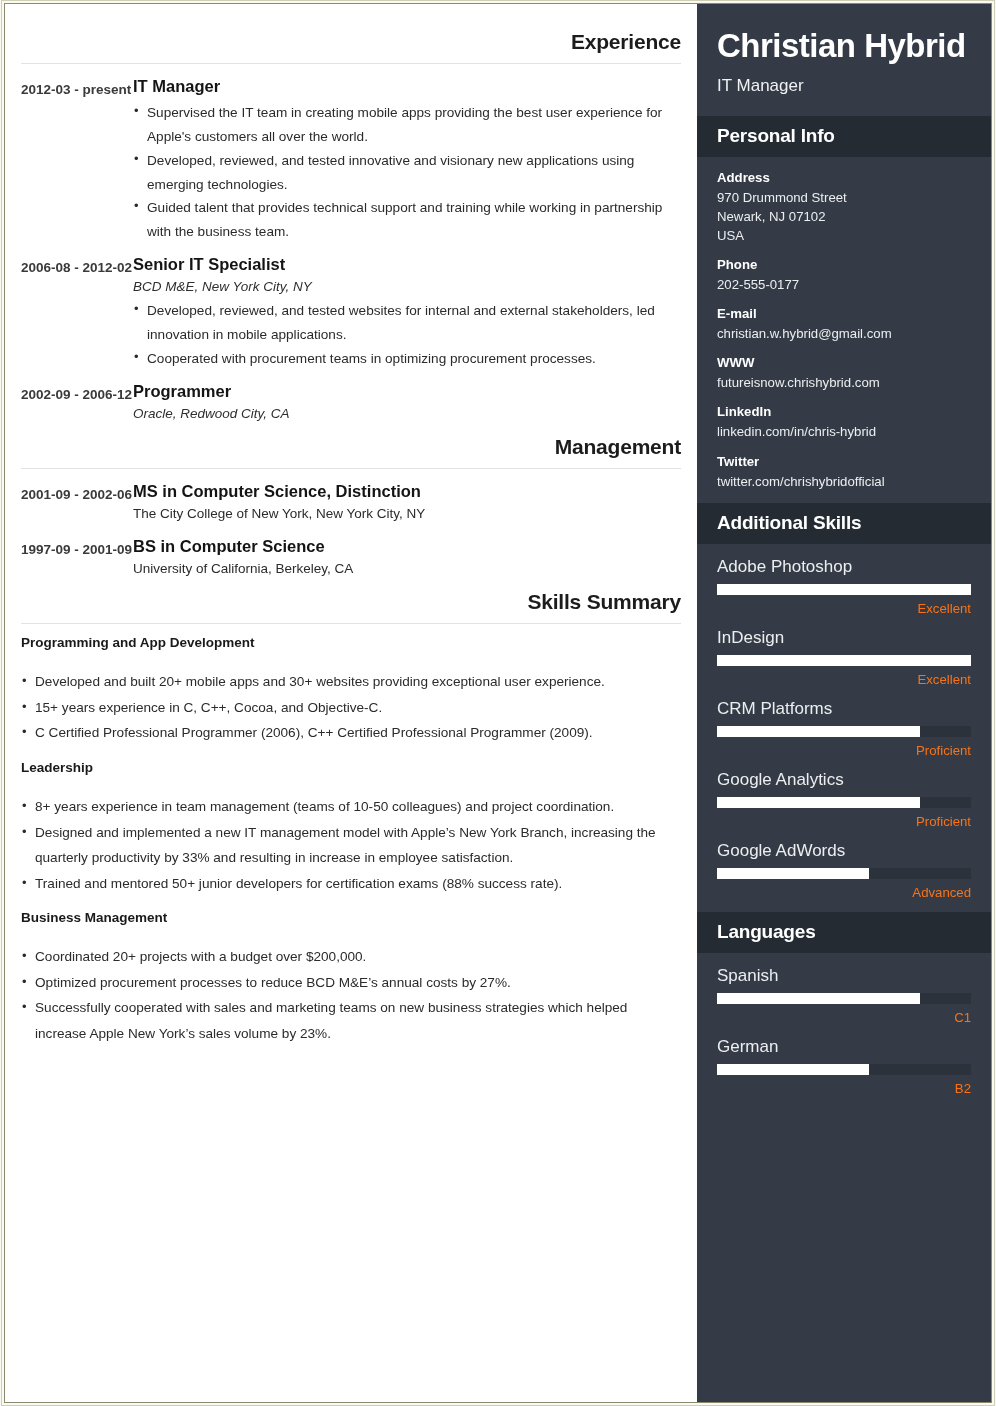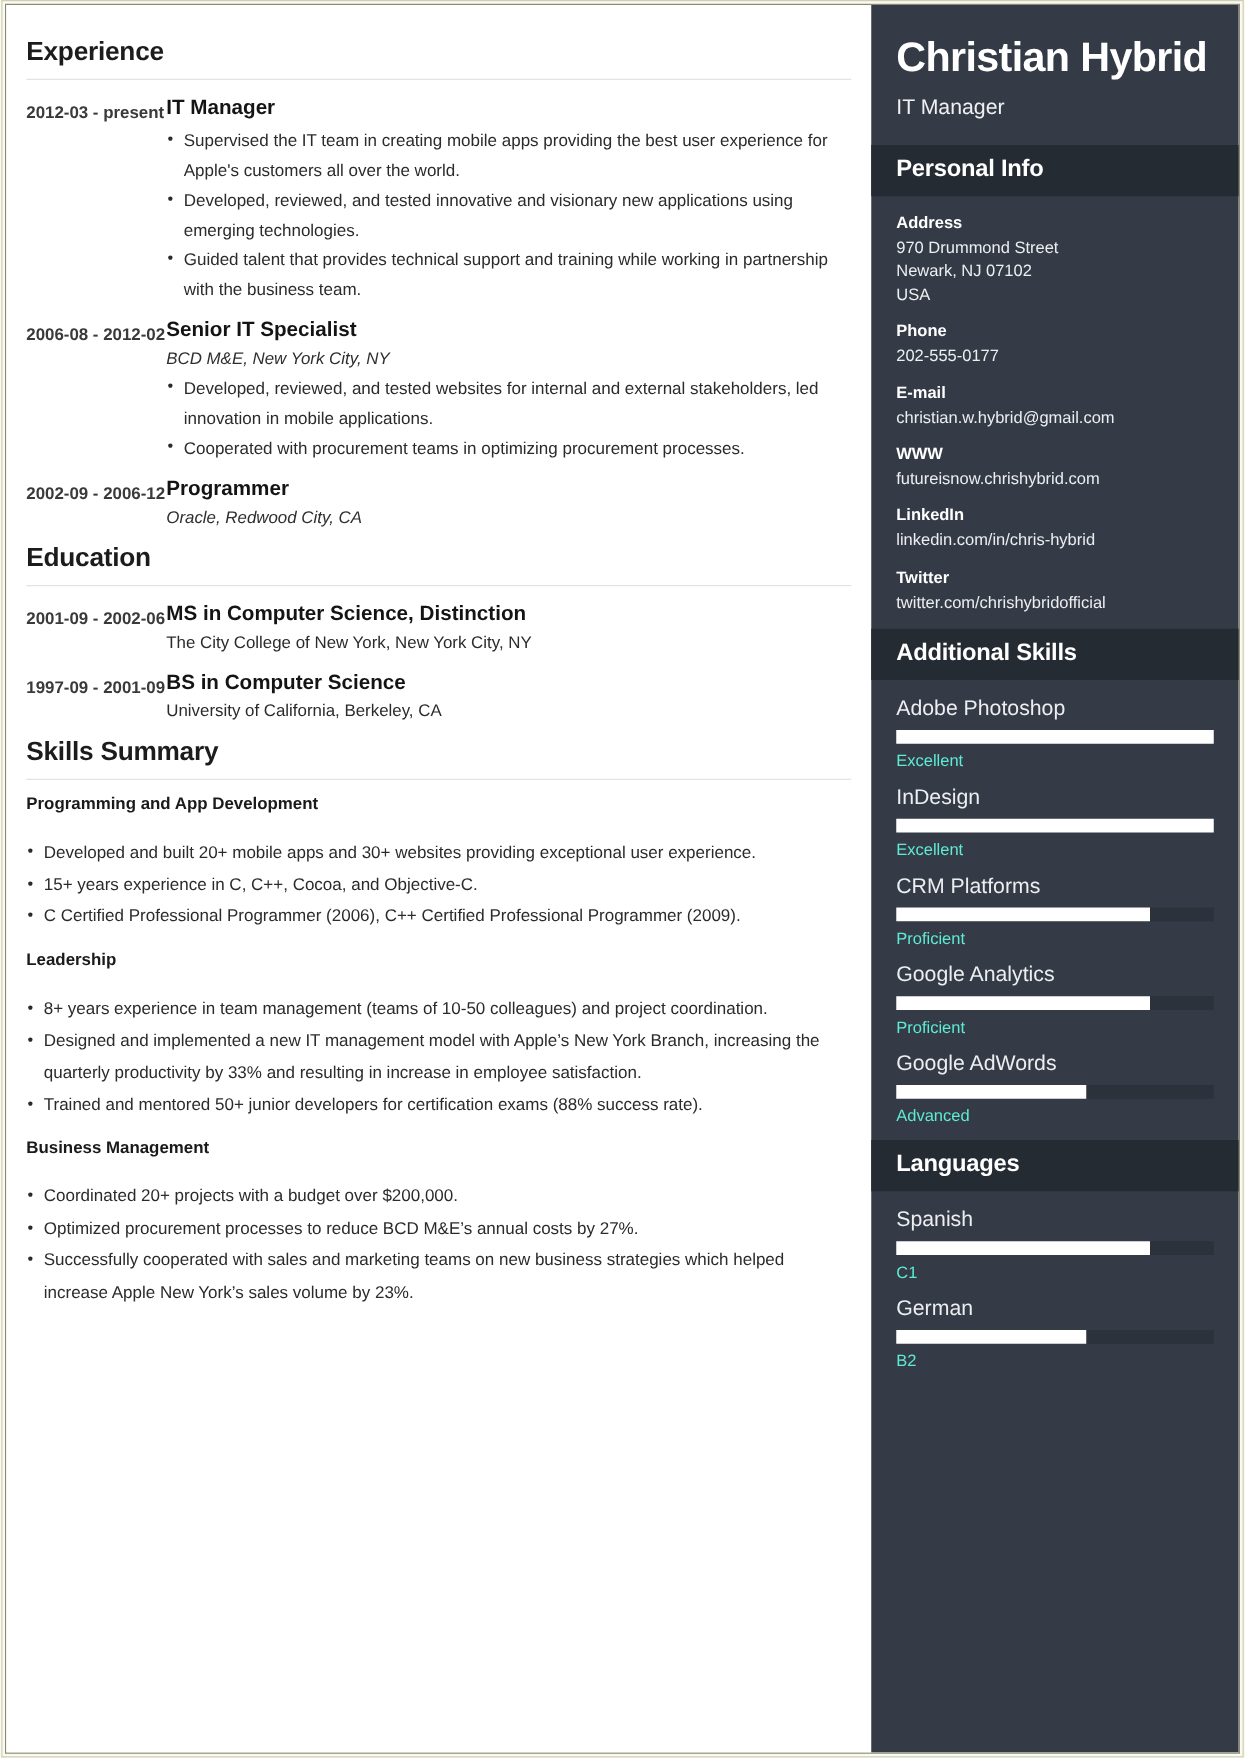--- a/index.html
+++ b/index.html
@@ -22,21 +22,21 @@
 
   
   .main-col {
     width:692px; height:100%;
     background:#ffffff;
     padding:26px 16px 0 16px;
   }
   .section { margin-bottom:2px; }
   .section-title {
     font-size:21px; font-weight:bold; color:#1c1c1c;
-    letter-spacing:-0.2px; padding-bottom:9px;
+    letter-spacing:-0.2px; padding-bottom:9px;text-align:right;
   }
   .section-rule { height:1px; background:#e3e3e3; margin-bottom:11px; }
 
   .entry { display:flex; margin-bottom:9px; }
   .entry-dates {
     width:112px; flex:0 0 112px;
     font-size:13.5px; color:#3a3a3a; line-height:1.85;
     padding-top:3px;
     font-weight:bold;
   }
@@ -106,21 +106,21 @@
     font-size:13.2px; color:#eceef0; line-height:1.45;
   }
 
   .skillbar-block { margin-bottom:12px; }
   .skillbar-name { font-size:17px; color:#eceef0; margin-bottom:7px; }
   .skillbar-track {
     height:11px; width:100%; background:#2b323b; position:relative;
   }
   .skillbar-fill { height:100%; background:#ffffff; }
   .skillbar-level {
-    font-size:13.2px; color:#5eead4; margin-top:6px;
+    font-size:13.2px; color:#f97316; text-align:right; margin-top:6px;
   }
 </style>
 </head>
 <body>
 
 <div class="page-frame">
   <div class="page-inner">
 
     <div class="main-col">
       <div id="main-sections">
@@ -151,21 +151,21 @@
             </div>
             <div class="entry">
               <div class="entry-dates">2002-09 - 2006-12</div>
               <div class="entry-body">
                 <div class="entry-title">Programmer</div>
                 <div class="entry-sub">Oracle, Redwood City, CA</div>
               </div>
             </div>
           </div>
           <div class="section">
-            <div class="section-title">Education</div>
+            <div class="section-title">Management</div>
             <div class="section-rule"></div>
             <div class="entry">
               <div class="entry-dates">2001-09 - 2002-06</div>
               <div class="entry-body">
                 <div class="entry-title">MS in Computer Science, Distinction</div>
                 <div class="entry-sub plain">The City College of New York, New York City, NY</div>
               </div>
             </div>
             <div class="entry">
               <div class="entry-dates">1997-09 - 2001-09</div>

